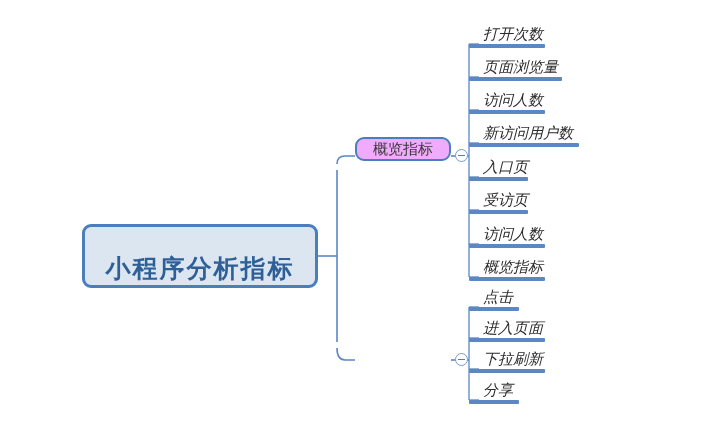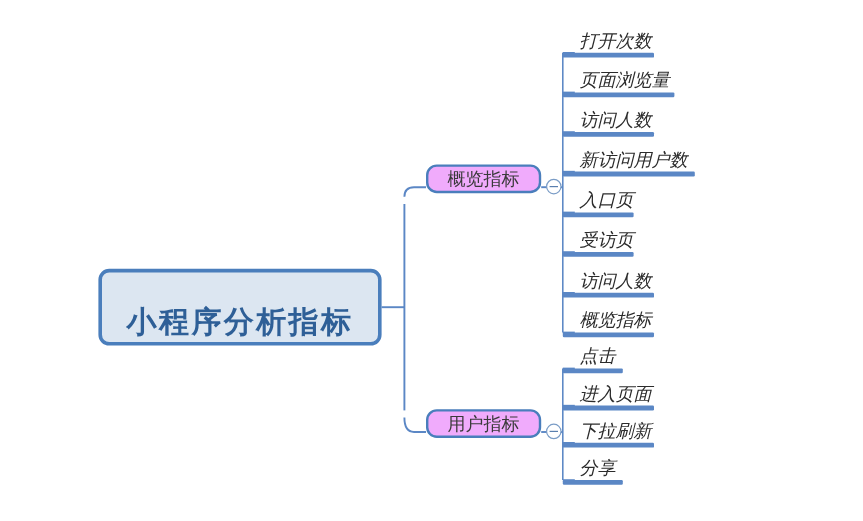--- a/index.html
+++ b/index.html
@@ -152,23 +152,20 @@
 
   <div class="root-node">
     <span class="label">小程序分析指标</span>
   </div>
 
   <div class="branch-node" id="branch-node-0">
     <span class="label">概览指标</span>
   </div>
   <div class="collapse-toggle" id="collapse-toggle-0"></div>
 
-  <div class="branch-node" id="branch-node-1">
-    <span class="label">用户指标</span>
-  </div>
   <div class="collapse-toggle" id="collapse-toggle-1"></div>
 
   <div id="leaf-layer">
       <div class="leaf" style="top: 18px; height: 30px;">
         <span class="leaf-underline" style="width: 76px;"></span>
         <span class="leaf-label">打开次数</span>
       </div>
       <div class="leaf" style="top: 51px; height: 30px;">
         <span class="leaf-underline" style="width: 93px;"></span>
         <span class="leaf-label">页面浏览量</span>

